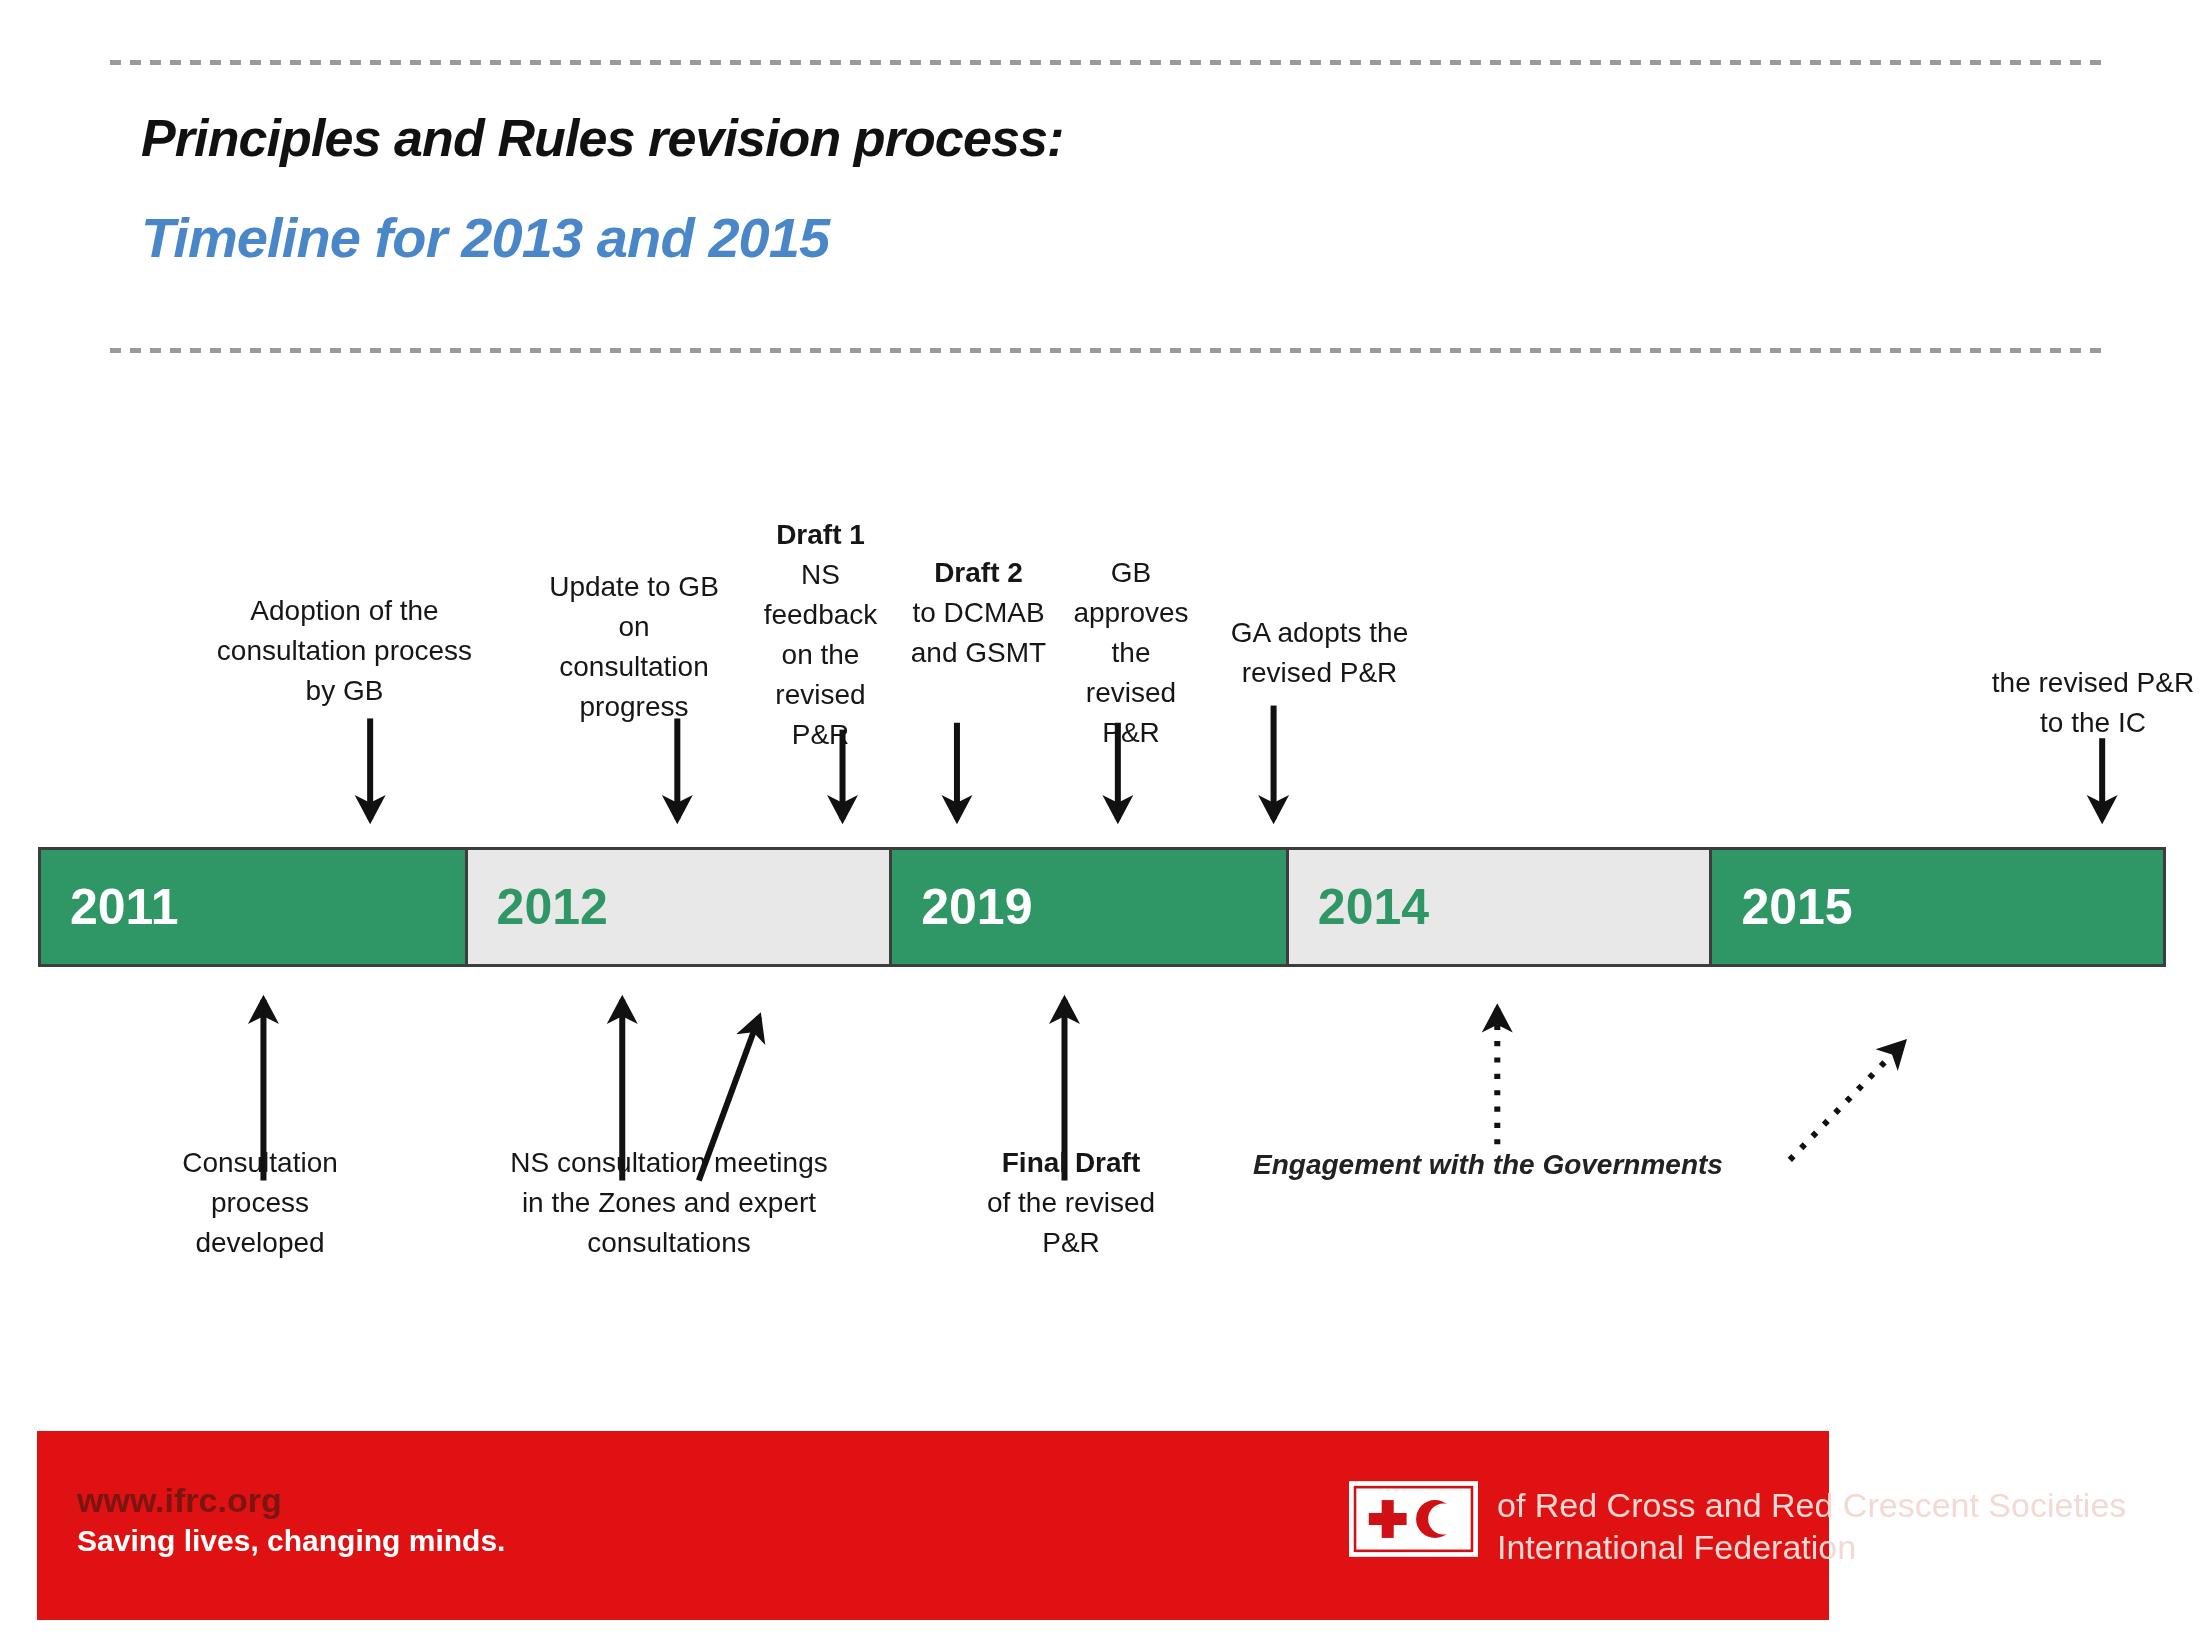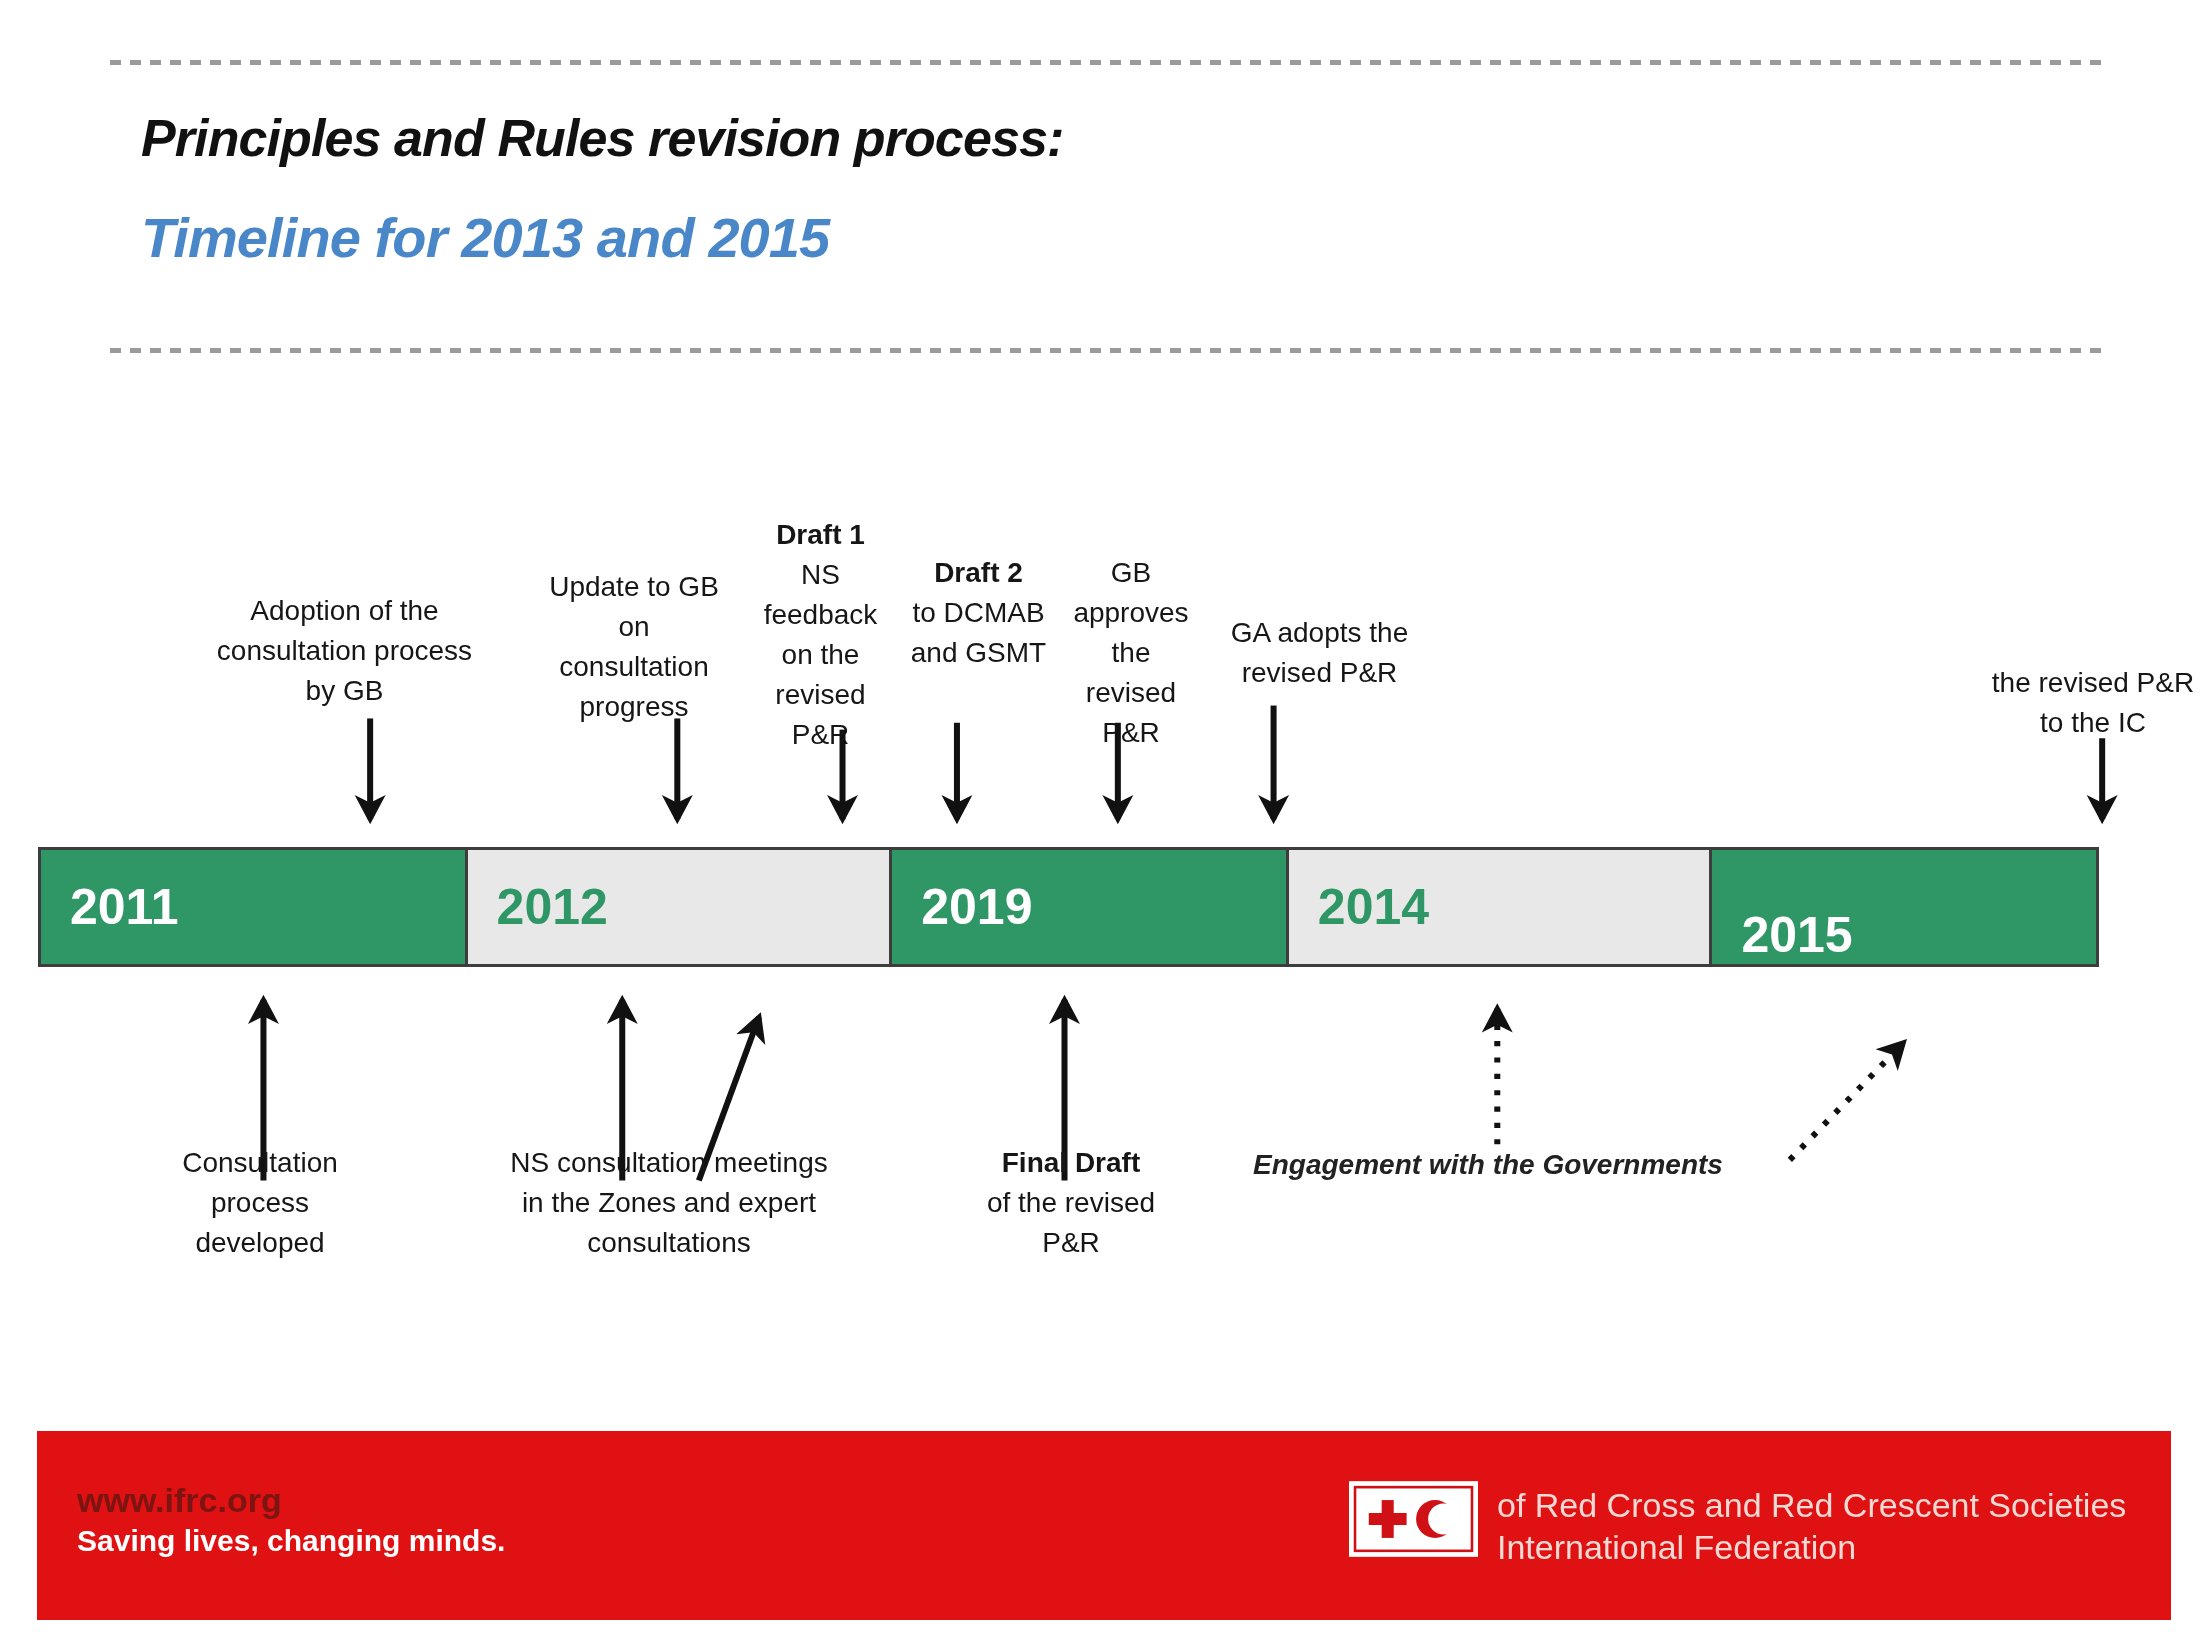--- a/index.html
+++ b/index.html
@@ -26,22 +26,22 @@
   .seg{box-sizing:border-box;height:120px;border:3.4px solid #3d3d3d;margin-left:-3.4px;
     display:flex;align-items:center;padding-left:29px;font-size:50px;font-weight:bold;}
   .seg:first-child{margin-left:0;}
   .seg[data-variant="green"]{background:var(--green,#2f9766);color:#ffffff;}
   .seg[data-variant="gray"]{background:var(--gray,#e8e8e8);color:var(--green,#2f9766);}
 
   svg.arrows{position:absolute;left:0;top:0;width:2203px;height:1652px;pointer-events:none;}
   svg.arrows line{stroke:#111;stroke-width:7;fill:none;}
   svg.arrows line.dotted{stroke-dasharray:6 13;}
 
-  .footer{position:absolute;left:37px;top:1431px;width:2134px;height:189px;
-    background:var(--red,#e01112);}
+  .footer{position:absolute;left:37px;top:1431px;width:1780px;height:189px;
+    background:var(--red,#e01112);padding-left:12px;}
   .footer-url{position:absolute;left:40px;top:50px;font-size:34px;font-weight:bold;
     color:#7a1511;}
   .footer-tagline{position:absolute;left:40px;top:93px;font-size:30px;font-weight:bold;
     color:#ffffff;}
   .logo-emblem{position:absolute;left:1312px;top:50px;width:129px;height:76px;}
   .logo-text{position:absolute;left:1460px;top:53px;font-size:34px;line-height:42px;
     color:#f2d9d4;white-space:nowrap;}
 </style>
 </head>
 <body>
@@ -120,21 +120,21 @@
     </div>
     <div class="seg" style="width:428px;" data-variant="gray">
       <span>2012</span>
     </div>
     <div class="seg" style="width:400px;" data-variant="green">
       <span>2019</span>
     </div>
     <div class="seg" style="width:427px;" data-variant="gray">
       <span>2014</span>
     </div>
-    <div class="seg" style="width:390px;align-items:flex-end;" data-variant="green">
+    <div class="seg" style="width:457px;" data-variant="green">
       <span>2015</span>
     </div>
   </div>
 
   <div class="event" style="left:131px;top:1103px;width:258px;">
     <span>Consultation
 process
 developed</span>
   </div>
   <div class="event" style="left:497px;top:1103px;width:344px;">

